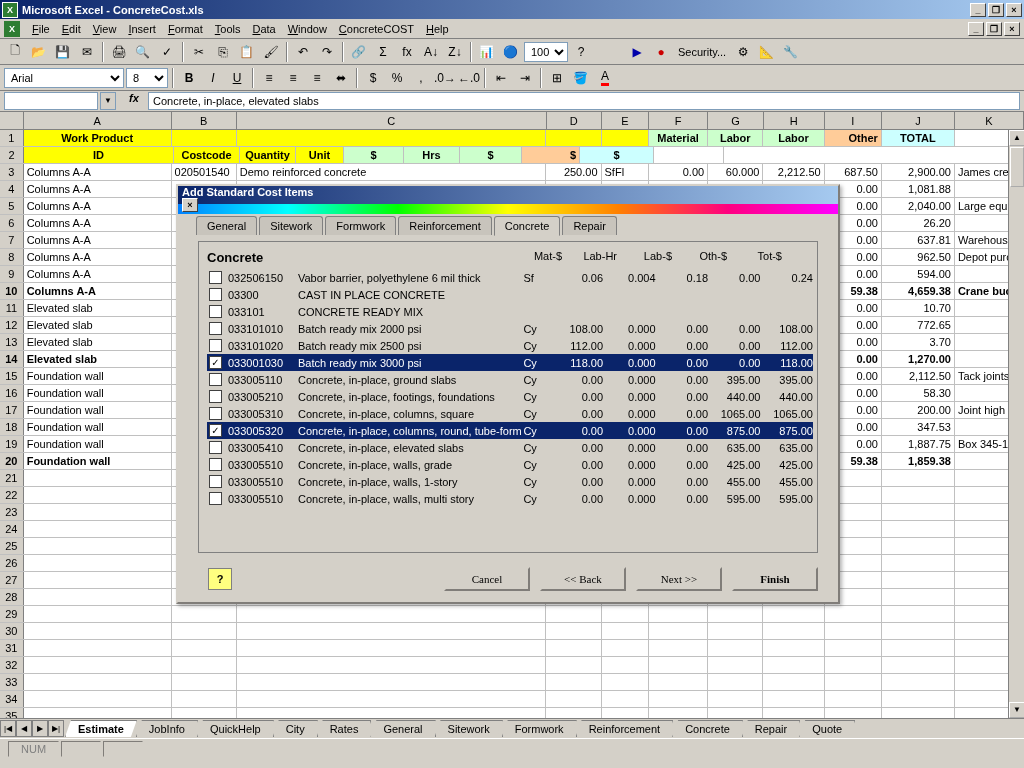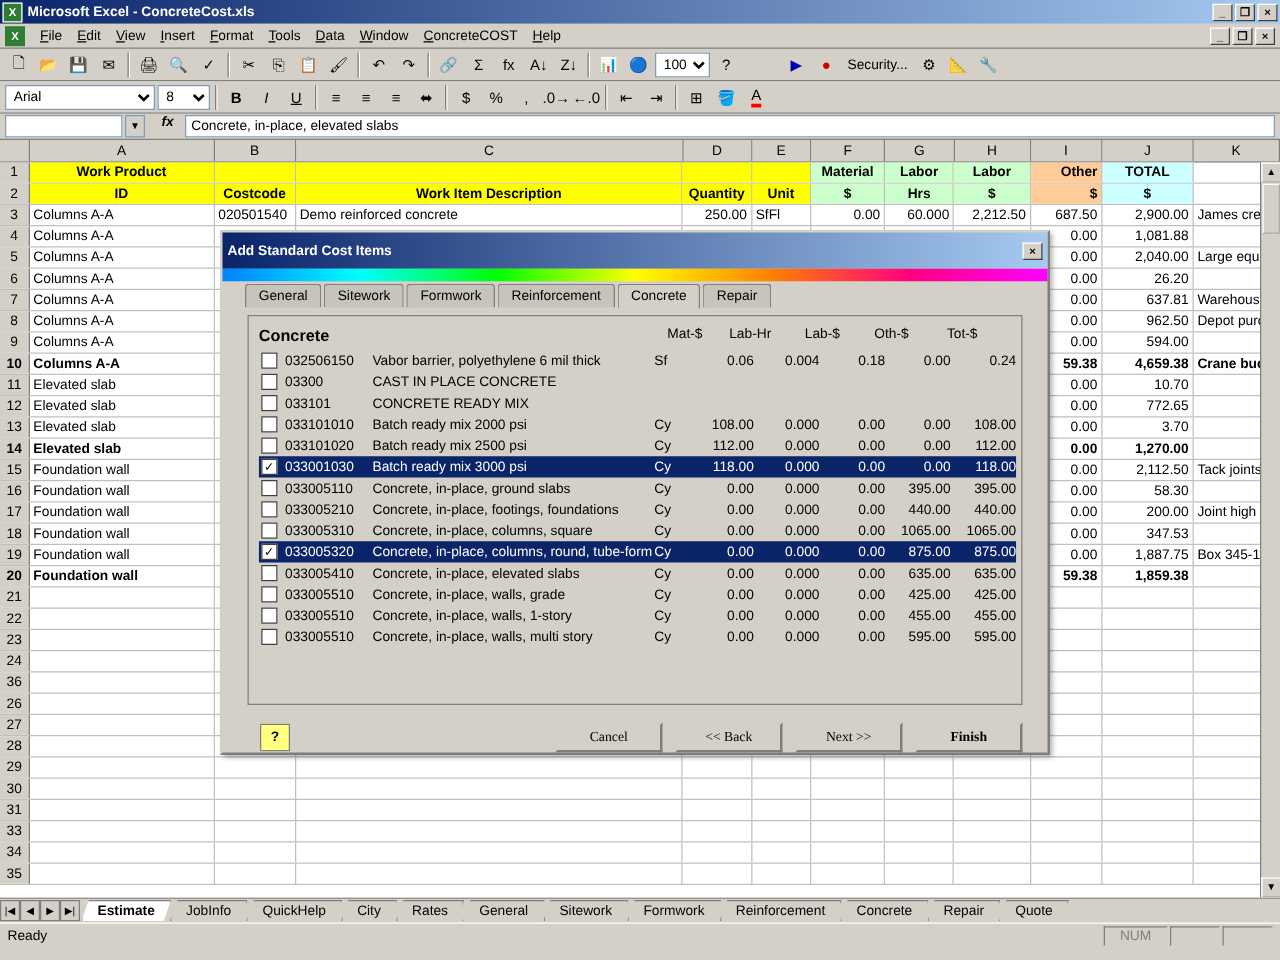--- a/index.html
+++ b/index.html
@@ -41,21 +41,21 @@
 .tab-nav { display: flex; gap: 0; }
 .tab-nav-btn { width: 16px; height: 17px; background: #d4d0c8; border: 1px solid #808080; text-align: center; font-size: 8px; line-height: 15px; cursor: pointer; }
 .sheet-tab { padding: 2px 8px; background: #fff; border: 1px solid #808080; border-bottom: none; margin-left: -1px; cursor: pointer; position: relative; clip-path: polygon(6px 0, 100% 0, calc(100% - 6px) 100%, 0 100%); padding-left: 12px; padding-right: 12px; }
 .sheet-tab.active { background: #fff; font-weight: bold; }
 .sheet-tab.inactive { background: #d4d0c8; }
 .statusbar { background: #d4d0c8; height: 20px; display: flex; align-items: center; padding: 0 6px; border-top: 1px solid #fff; }
 .statusbar .status-text { flex: 1; }
 .status-cell { border: 1px inset #d4d0c8; padding: 0 12px; height: 16px; line-height: 14px; margin-left: 2px; color: #808080; }
 
 .dialog { position: absolute; left: 176px; top: 184px; width: 664px; height: 420px; background: #d4d0c8; border: 2px outset #d4d0c8; box-shadow: 2px 2px 4px rgba(0,0,0,0.3); }
-.dlg-title { background: linear-gradient(to right, #0a246a, #a6caf0); color: #fff; height: 29px; display: flex; align-items: center; padding: 0 4px; font-weight: bold; }
+.dlg-title { background: linear-gradient(to right, #0a246a, #a6caf0); color: #fff; height: 18px; display: flex; padding: 0 4px; font-weight: bold; flex-direction: column; }
 .dlg-title .t { flex: 1; }
 .dlg-spectrum { height: 10px; background: linear-gradient(to right, #0080ff, #00ffff, #00ff00, #ffff00, #ff8000, #ff0080, #ff00ff); }
 .dlg-body { padding: 6px 20px 10px 20px; }
 .dlg-tabs { display: flex; margin-top: 2px; margin-left: 18px; }
 .dlg-tab { padding: 3px 10px; background: #d4d0c8; border: 1px solid #808080; border-bottom: none; margin-right: 2px; cursor: pointer; border-radius: 3px 3px 0 0; }
 .dlg-tab.active { background: #d4d0c8; position: relative; z-index: 2; border-bottom: 1px solid #d4d0c8; margin-bottom: -1px; }
 .dlg-tab.inactive { background: #c8c4bc; }
 .dlg-panel { border: 1px solid #808080; background: #d4d0c8; padding: 8px 4px 4px 8px; height: 312px; position: relative; }
 .tab-heading { font-weight: bold; font-size: 13px; margin-bottom: 4px; display: flex; }
 .tab-heading .lbl { width: 300px; }
@@ -216,21 +216,20 @@
         <div class="cell hdr-green" style="width: 56px;">Labor</div>
         <div class="cell hdr-green" style="width: 62px;">Labor</div>
         <div class="cell hdr-orange" style="width: 58px;">Other</div>
         <div class="cell hdr-blue" style="width: 74px;">TOTAL</div>
         <div class="cell " style="width: 70px;"></div>
       </div>
       <div class="row">
         <div class="row-h">2</div>
         <div class="cell hdr-yellow" style="width: 150px;">ID</div>
         <div class="cell hdr-yellow" style="width: 66px;">Costcode</div>
-        <div class="cell hdr-yellow" style="width: 314px;">Work Item Description</div>
         <div class="cell hdr-yellow" style="width: 56px;">Quantity</div>
         <div class="cell hdr-yellow" style="width: 48px;">Unit</div>
         <div class="cell hdr-green" style="width: 60px;">$</div>
         <div class="cell hdr-green" style="width: 56px;">Hrs</div>
         <div class="cell hdr-green" style="width: 62px;">$</div>
         <div class="cell hdr-orange" style="width: 58px;">$</div>
         <div class="cell hdr-blue" style="width: 74px;">$</div>
         <div class="cell " style="width: 70px;"></div>
       </div>
       <div class="row">
@@ -535,21 +534,21 @@
         <div class="cell " style="width: 56px;"></div>
         <div class="cell " style="width: 48px;"></div>
         <div class="cell " style="width: 60px;"></div>
         <div class="cell " style="width: 56px;"></div>
         <div class="cell " style="width: 62px;"></div>
         <div class="cell " style="width: 58px;"></div>
         <div class="cell " style="width: 74px;"></div>
         <div class="cell " style="width: 70px;"></div>
       </div>
       <div class="row">
-        <div class="row-h">36</div>
+        <div class="row-h">25</div>
         <div class="cell " style="width: 150px;"></div>
         <div class="cell " style="width: 66px;"></div>
         <div class="cell " style="width: 314px;"></div>
         <div class="cell " style="width: 56px;"></div>
         <div class="cell " style="width: 48px;"></div>
         <div class="cell " style="width: 60px;"></div>
         <div class="cell " style="width: 56px;"></div>
         <div class="cell " style="width: 62px;"></div>
         <div class="cell " style="width: 58px;"></div>
         <div class="cell " style="width: 74px;"></div>
@@ -620,20 +619,34 @@
         <div class="cell " style="width: 48px;"></div>
         <div class="cell " style="width: 60px;"></div>
         <div class="cell " style="width: 56px;"></div>
         <div class="cell " style="width: 62px;"></div>
         <div class="cell " style="width: 58px;"></div>
         <div class="cell " style="width: 74px;"></div>
         <div class="cell " style="width: 70px;"></div>
       </div>
       <div class="row">
         <div class="row-h">31</div>
+        <div class="cell " style="width: 150px;"></div>
+        <div class="cell " style="width: 66px;"></div>
+        <div class="cell " style="width: 314px;"></div>
+        <div class="cell " style="width: 56px;"></div>
+        <div class="cell " style="width: 48px;"></div>
+        <div class="cell " style="width: 60px;"></div>
+        <div class="cell " style="width: 56px;"></div>
+        <div class="cell " style="width: 62px;"></div>
+        <div class="cell " style="width: 58px;"></div>
+        <div class="cell " style="width: 74px;"></div>
+        <div class="cell " style="width: 70px;"></div>
+      </div>
+      <div class="row">
+        <div class="row-h">32</div>
         <div class="cell " style="width: 150px;"></div>
         <div class="cell " style="width: 66px;"></div>
         <div class="cell " style="width: 314px;"></div>
         <div class="cell " style="width: 56px;"></div>
         <div class="cell " style="width: 48px;"></div>
         <div class="cell " style="width: 60px;"></div>
         <div class="cell " style="width: 56px;"></div>
         <div class="cell " style="width: 62px;"></div>
         <div class="cell " style="width: 58px;"></div>
         <div class="cell " style="width: 74px;"></div>
@@ -707,21 +720,20 @@
       <div class="sheet-tab inactive">Formwork</div>
       <div class="sheet-tab inactive">Reinforcement</div>
       <div class="sheet-tab inactive">Concrete</div>
       <div class="sheet-tab inactive">Repair</div>
       <div class="sheet-tab inactive">Quote</div>
     </div>
   <div style="flex:1"></div>
 </div>
 
 <div class="statusbar">
-  <div class="status-text">Ready</div>
   <div class="status-cell">NUM</div>
   <div class="status-cell" style="width:40px"></div>
   <div class="status-cell" style="width:40px"></div>
 </div>
 
 <div class="dialog">
   <div class="dlg-title">
     <span class="t">Add Standard Cost Items</span>
     <div class="winbtn">×</div>
   </div>

